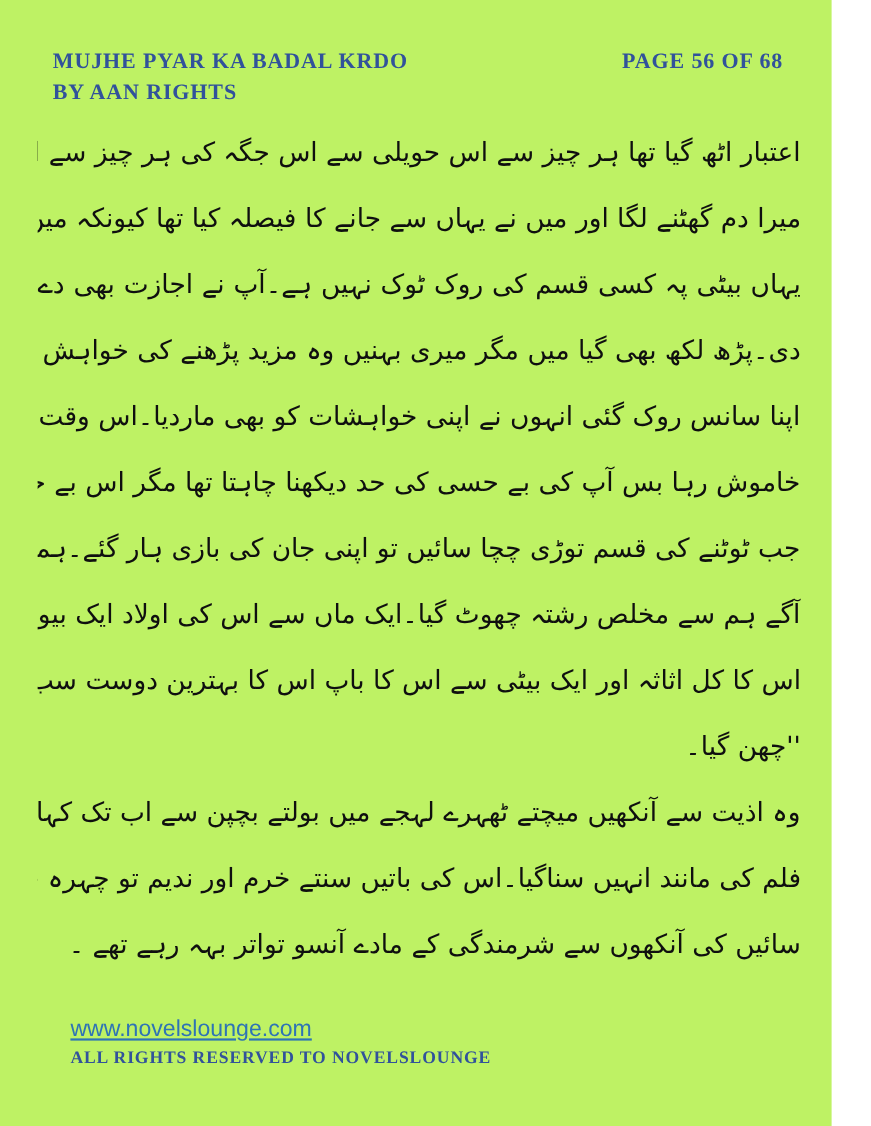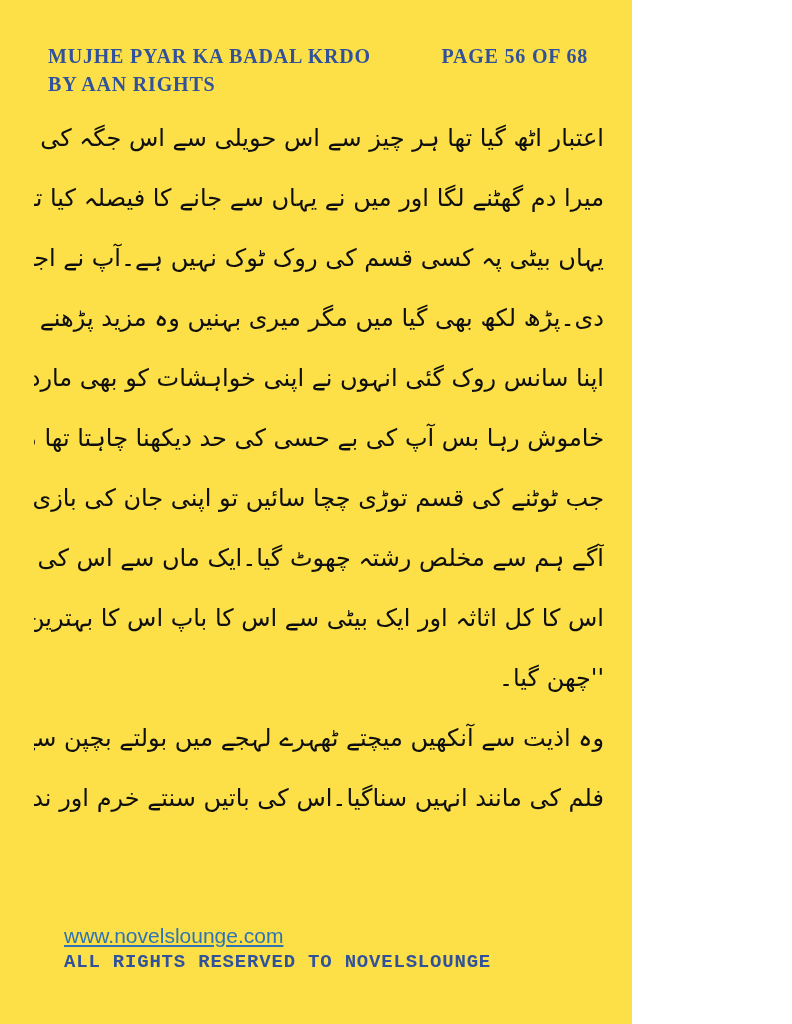--- a/index.html
+++ b/index.html
@@ -2,23 +2,23 @@
 <html><head>
 <meta charset="utf-8">
 <style>
   html, body {
     margin: 0;
     padding: 0;
     background: #ffffff;
   }
   .page {
     position: relative;
-    width: 632px;
+    width: 756px;
     height: 1024px;
-    background: #fde047;
+    background: #bef264;
     overflow: hidden;
     font-family: "Liberation Sans", sans-serif;
   }
 
   
   .header-left {
     position: absolute;
     left: 48px;
     top: 42px;
   }
@@ -72,25 +72,25 @@
   .site-link {
     display: inline-block;
     font-family: "Liberation Sans", sans-serif;
     font-size: 21px;
     line-height: 27px;
     color: #2E74B5;
     text-decoration: underline;
     cursor: pointer;
   }
   .rights-notice {
-    font-family: Liberation Mono, monospace;
+    font-family: Liberation Serif, serif;
     font-weight: 700;
     color: #31529B;
     letter-spacing: 0.8px;
-    font-size: 19px;
+    font-size: 16px;
     line-height: 26px;
     white-space: nowrap;
   }
 </style>
 </head>
 <body>
 
 <div class="page">
 
   <div class="header-left">
@@ -106,20 +106,21 @@
     <div class="urdu-line">یہاں بیٹی پہ کسی قسم کی روک ٹوک نہیں ہے۔آپ نے اجازت بھی دے</div>
     <div class="urdu-line">دی۔پڑھ لکھ بھی گیا میں مگر میری بہنیں وہ مزید پڑھنے کی خواہش دل میں دباکر</div>
     <div class="urdu-line">اپنا سانس روک گئی انہوں نے اپنی خواہشات کو بھی ماردیا۔اس وقت بھی میں</div>
     <div class="urdu-line">خاموش رہا بس آپ کی بے حسی کی حد دیکھنا چاہتا تھا مگر اس بے حسی کی حد نے</div>
     <div class="urdu-line">جب ٹوٹنے کی قسم توڑی چچا سائیں تو اپنی جان کی بازی ہار گئے۔ہماری انا کے</div>
     <div class="urdu-line">آگے ہم سے مخلص رشتہ چھوٹ گیا۔ایک ماں سے اس کی اولاد ایک بیوی سے</div>
     <div class="urdu-line">اس کا کل اثاثہ اور ایک بیٹی سے اس کا باپ اس کا بہترین دوست سب کچھ</div>
     <div class="urdu-line para-end">''چھن گیا۔</div>
     <div class="urdu-line">وہ اذیت سے آنکھیں میچتے ٹھہرے لہجے میں بولتے بچپن سے اب تک کہانی ایک</div>
     <div class="urdu-line">فلم کی مانند انہیں سناگیا۔اس کی باتیں سنتے خرم اور ندیم تو چہرہ جھکاگئے البتہ سردار</div>
+    <div class="urdu-line para-end">سائیں کی آنکھوں سے شرمندگی کے مادے آنسو تواتر بہہ رہے تھے ۔</div>
   </div>
 
   <div class="page-footer">
     <a class="site-link">www.novelslounge.com</a>
     <div class="rights-notice">ALL RIGHTS RESERVED TO NOVELSLOUNGE</div>
   </div>
 
 </div>
 
 </body></html>

